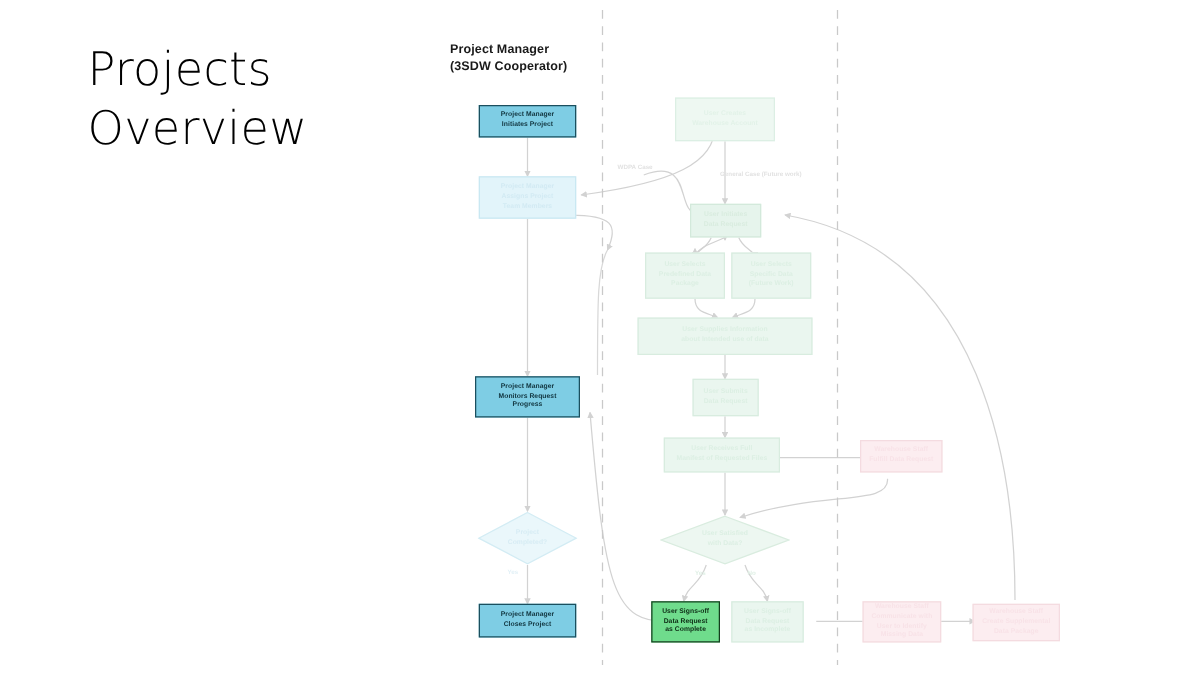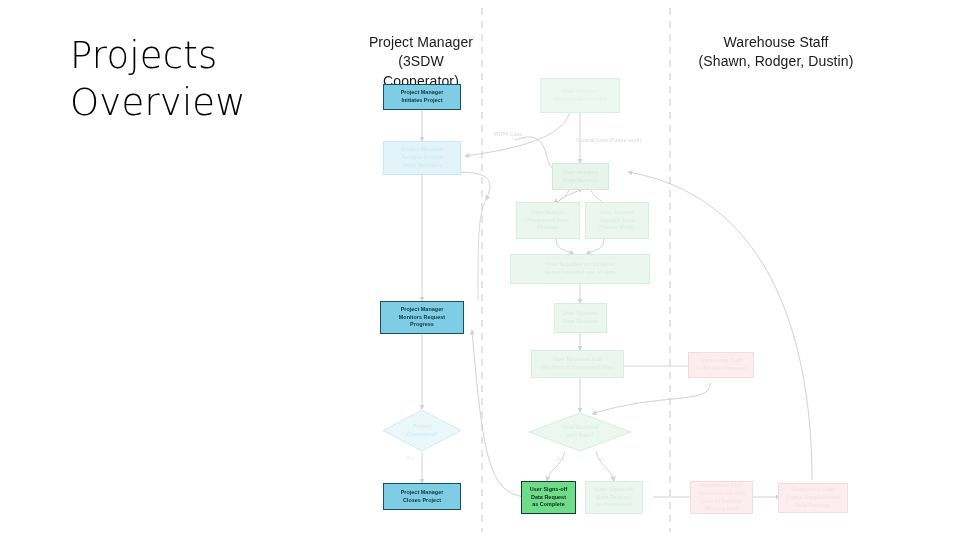--- a/index.html
+++ b/index.html
@@ -16,22 +16,22 @@
     font-weight:300;font-size:37px;line-height:1.28;color:#000;
     letter-spacing:.2px;white-space:pre-line;
   }
 
   
   #diagram{position:absolute;left:360px;top:0;width:600px;height:540px;}
   #edges{position:absolute;left:0;top:0;width:600px;height:540px;}
 
   
   .lane-head{
-    position:absolute;text-align:center;color:#1a1a1a;
-    font-size:14px;font-weight:normal;line-height:1.38;white-space:pre-line;
+    position:absolute;color:#1a1a1a;
+    font-size:10px;font-weight:bold;line-height:1.38;white-space:pre-line;
     font-family:"Liberation Sans", sans-serif;letter-spacing:.1px;
   }
 
   
   .node{
     position:absolute;box-sizing:border-box;display:flex;
     align-items:center;justify-content:center;text-align:center;
     font-size:5.4px;line-height:1.42;font-weight:bold;
     white-space:pre-line;padding:2px;letter-spacing:.05px;
     font-family:"Liberation Sans", sans-serif;
@@ -99,22 +99,20 @@
       </g>
 
       <g stroke="#c9c9c9" stroke-width="1" stroke-dasharray="7 6" fill="none">
         <line x1="122" y1="8" x2="122" y2="532"></line>
         <line x1="310" y1="8" x2="310" y2="532"></line>
       </g>
     </svg>
 
     <div class="lane-head" style="left:0px;  top:33px; width:122px;">Project Manager
 (3SDW Cooperator)</div>
-    <div class="lane-head" style="left:310px;top:33px; width:212px;">Warehouse Staff
-(Shawn, Rodger, Dustin)</div>
 
     <div class="node" style="left:23px;top:84px;width:78px;height:26px;
          background:#7ecde4;border:1.6px solid #1b4f5e;color:#10333d;">Project Manager
 Initiates Project</div>
 
     <div class="node" style="left:23px;top:141px;width:78px;height:34px;
          background:#e2f4fa;border:1px solid #c9e8f2;color:#d2eaf3;">Project Manager
 Assigns Project
 Team Members</div>
 

